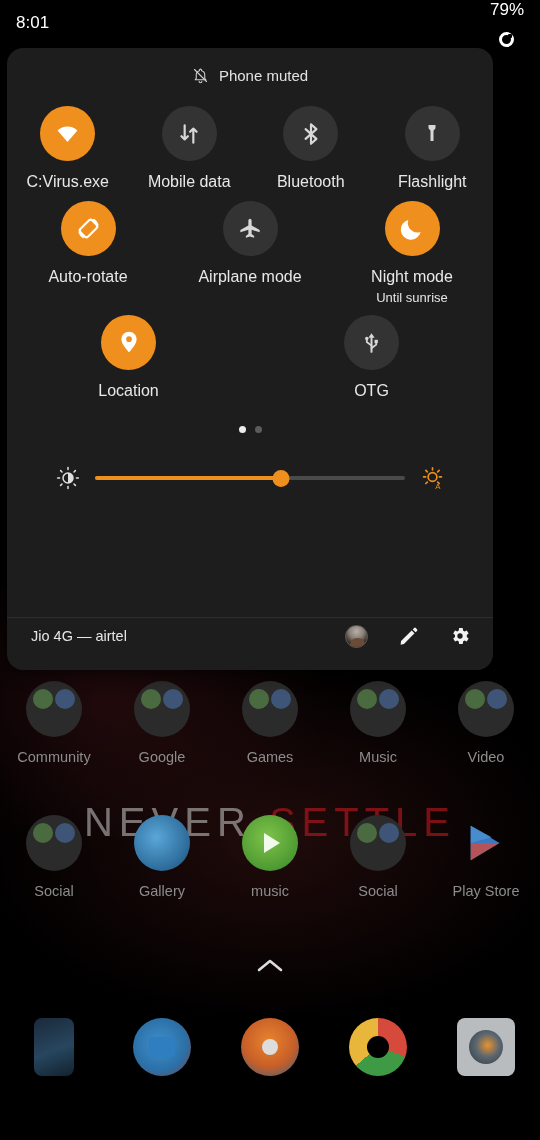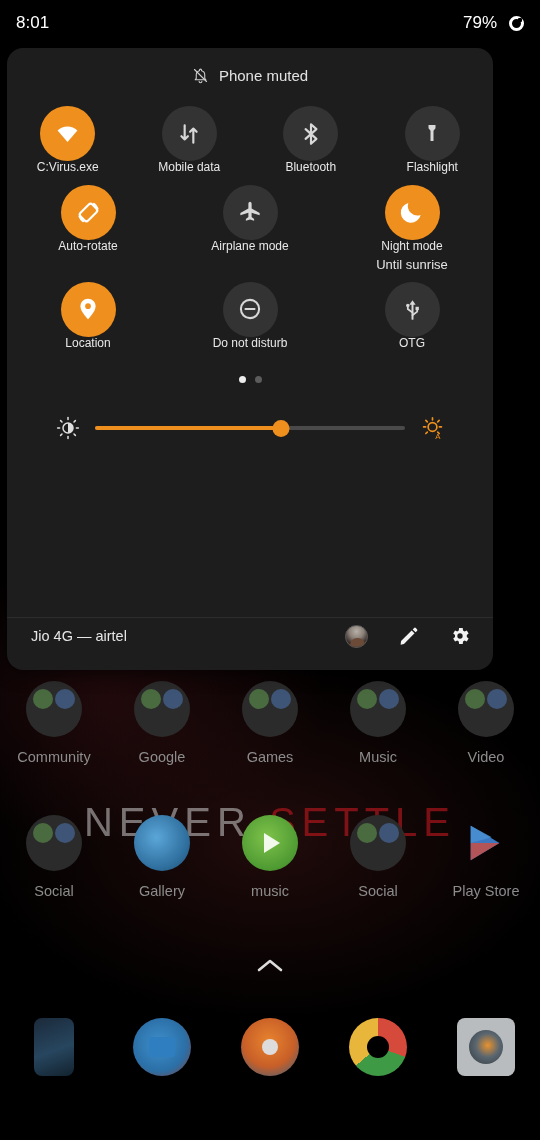--- a/index.html
+++ b/index.html
@@ -53,21 +53,21 @@
     color:#d9d9d9; font-size:22px; line-height:1;
   }
   .drawer-arrow svg { display:inline-block; }
 
   
   #statusbar {
     position:absolute; top:0; left:0; right:0; height:46px;
     display:flex; align-items:center; justify-content:space-between;
     padding:12px 16px; color:#fff; font-size:17px; z-index:30;
   }
-  #statusbar .sb-right { display:flex; align-items:center; gap:12px; }
+  #statusbar .sb-right { display:flex; align-items:center; gap:12px;flex-direction:column; }
   .bat-ring {
     width:15px; height:15px; border-radius:50%;
     border:3px solid #fff; position:relative;
   }
   .bat-ring::after {
     content:""; position:absolute; width:4px; height:4px; background:#000;
     right:-1px; top:-1px; border-radius:1px;
   }
 
   
@@ -87,21 +87,21 @@
   .tile-row { display:flex; margin-bottom:10px; }
   .tile { flex:1; display:flex; flex-direction:column; align-items:center; }
   .tile-circle {
     width:55px; height:55px; border-radius:50%;
     display:flex; align-items:center; justify-content:center;
   }
   .tile-circle.on  { background:#ef8f1d; }
   .tile-circle.off { background:#333333; }
   .tile-circle svg { display:block; }
   .tile-label {
-    font-size:12px; color:#e8e8e8; text-align:center;
+    margin-top:12px; font-size:16px; color:#e8e8e8; text-align:center;
     line-height:1.15; white-space:nowrap;
   }
   .tile-sub { margin-top:3px; font-size:13px; color:#e5e5e5; white-space:nowrap; }
 
   
   #dots { display:flex; justify-content:center; gap:9px; margin-top:16px; }
   .dot { width:7px; height:7px; border-radius:50%; background:#5c5c5c; }
   .dot.active { background:#ededed; }
 
   
@@ -335,29 +335,20 @@
 
       <div class="tile-row">
         <div class="tile">
           <div class="tile-circle on">
             <svg width="26" height="26" viewBox="0 0 24 24">
               <path d="M12 2.5 c-3.9 0-7 3.1-7 7 0 5.2 7 12 7 12 s7-6.8 7-12 c0-3.9-3.1-7-7-7 Z" fill="#fff"></path>
               <circle cx="12" cy="9.4" r="2.6" fill="#ef8f1d"></circle>
             </svg>
           </div>
           <div class="tile-label">Location</div>
-        </div>
-        <div class="tile">
-          <div class="tile-circle off">
-            <svg width="26" height="26" viewBox="0 0 24 24">
-              <circle cx="12" cy="12" r="8.4" fill="none" stroke="#d8d8d8" stroke-width="1.9"></circle>
-              <line x1="7.8" y1="12" x2="16.2" y2="12" stroke="#d8d8d8" stroke-width="1.9" stroke-linecap="round"></line>
-            </svg>
-          </div>
-          <div class="tile-label">Do not disturb</div>
         </div>
         <div class="tile">
           <div class="tile-circle off">
             <svg width="25" height="25" viewBox="0 0 24 24">
               <path d="M12 21 V6" stroke="#d8d8d8" stroke-width="1.9" stroke-linecap="round"></path>
               <path d="M9 7.5 L12 3 L15 7.5 Z" fill="#d8d8d8"></path>
               <path d="M12 15 L7.5 11.5 V9.2" stroke="#d8d8d8" stroke-width="1.7" fill="none" stroke-linecap="round"></path>
               <circle cx="7.5" cy="8.2" r="1.7" fill="#d8d8d8"></circle>
               <path d="M12 17.5 L16.5 14 V11.8" stroke="#d8d8d8" stroke-width="1.7" fill="none" stroke-linecap="round"></path>
               <rect x="14.9" y="9.4" width="3.2" height="3.2" fill="#d8d8d8"></rect>

